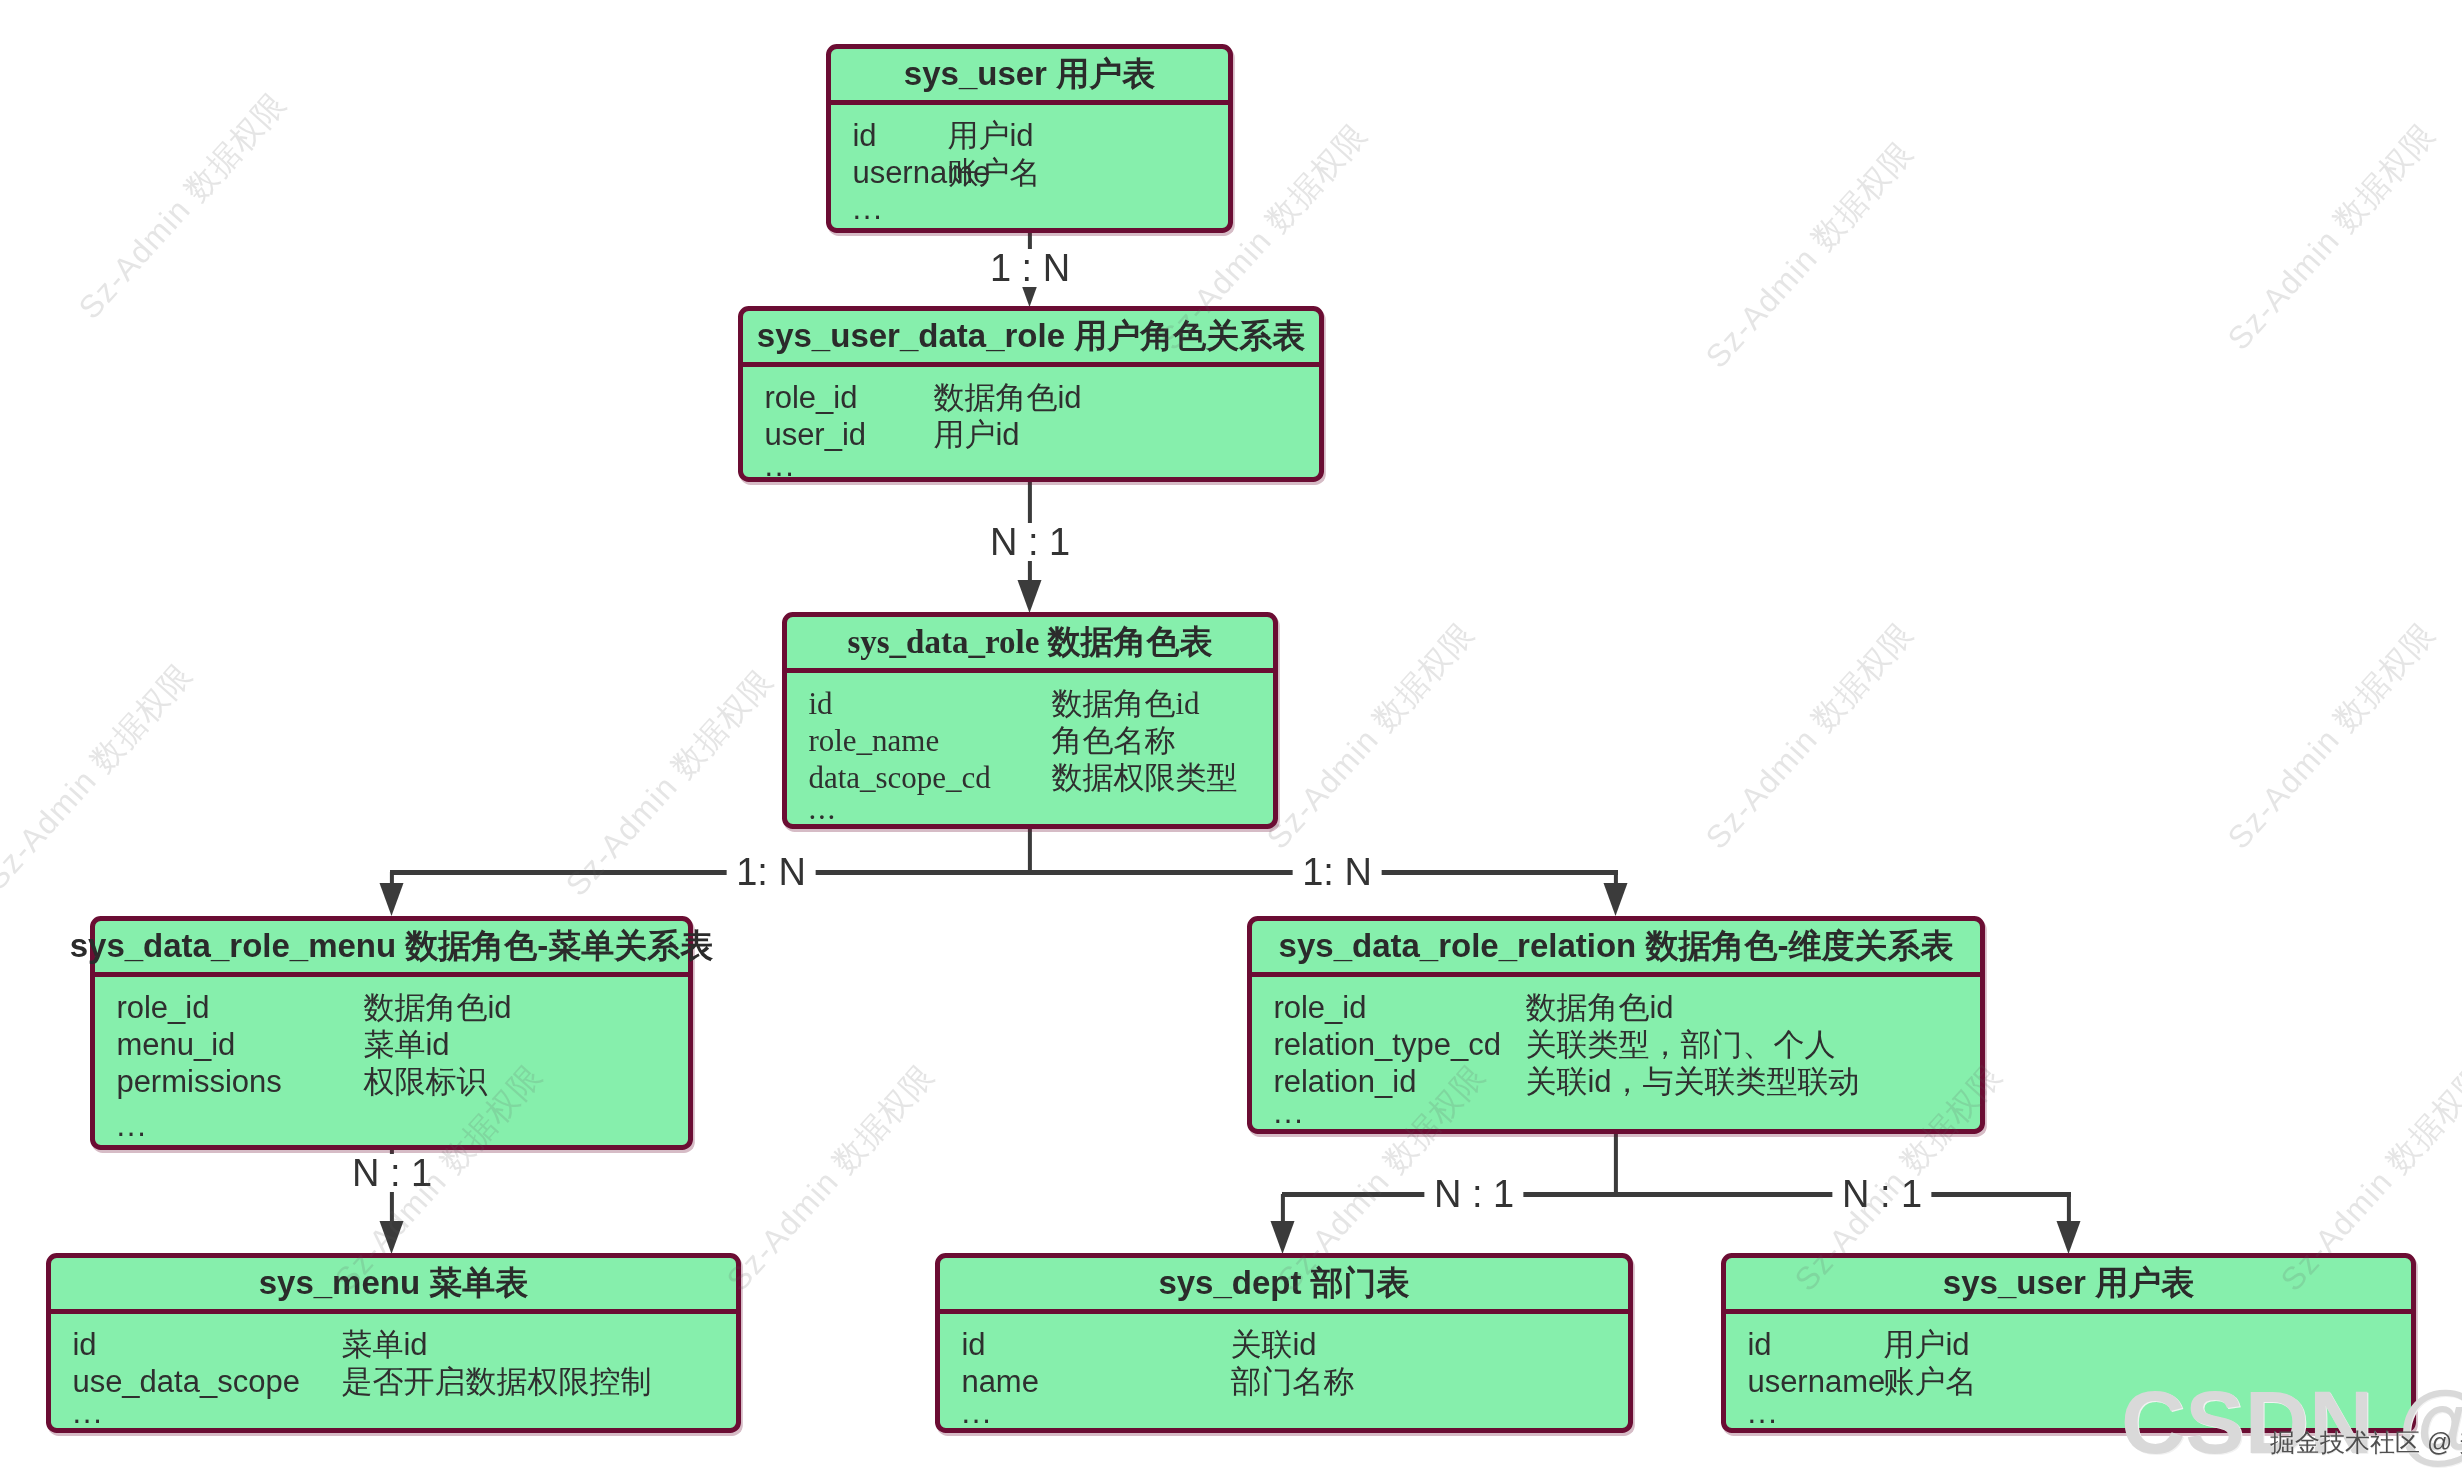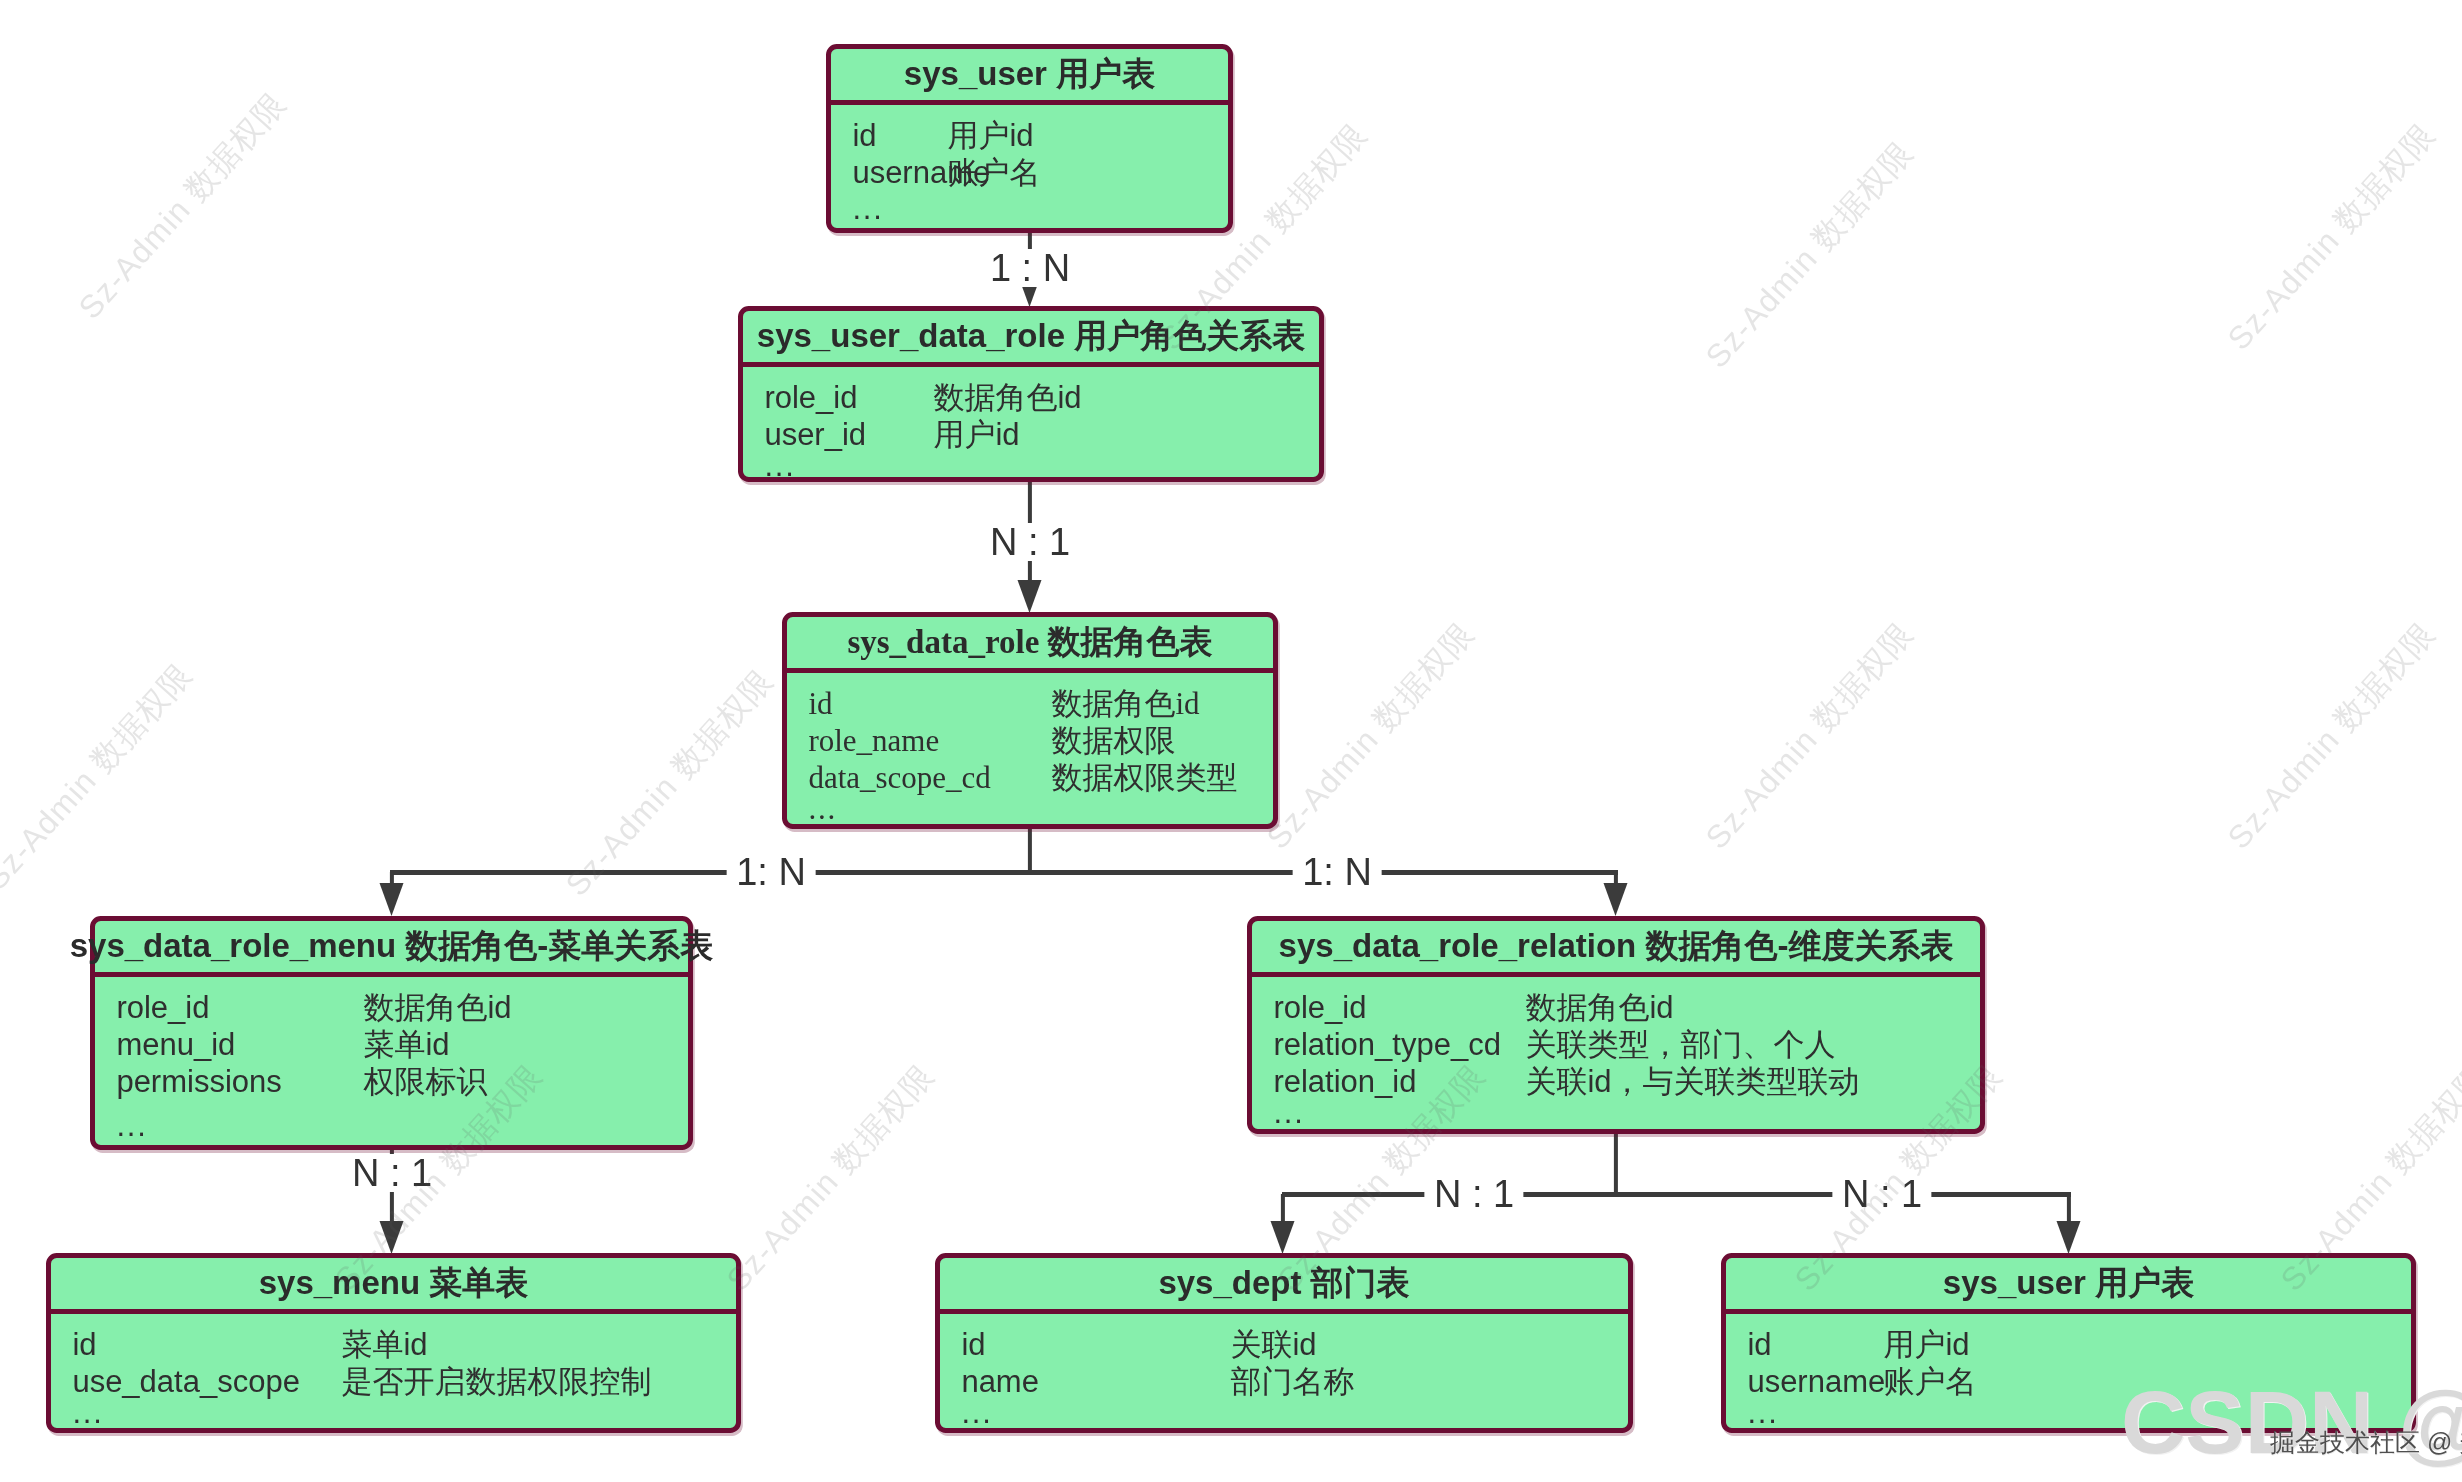--- a/index.html
+++ b/index.html
@@ -238,21 +238,21 @@
 
   <div class="table t3">
     <div class="table-header">sys_data_role 数据角色表</div>
     <div class="table-body">
       <div class="field-row">
         <span class="fname">id</span>
         <span class="fcomment">数据角色id</span>
       </div>
       <div class="field-row">
         <span class="fname">role_name</span>
-        <span class="fcomment">数据权限</span>
+        <span class="fcomment">角色名称</span>
       </div>
       <div class="field-row">
         <span class="fname">data_scope_cd</span>
         <span class="fcomment">数据权限类型</span>
       </div>
       <div class="ellipsis">...</div>
     </div>
   </div>
 
   <div class="table t4">

